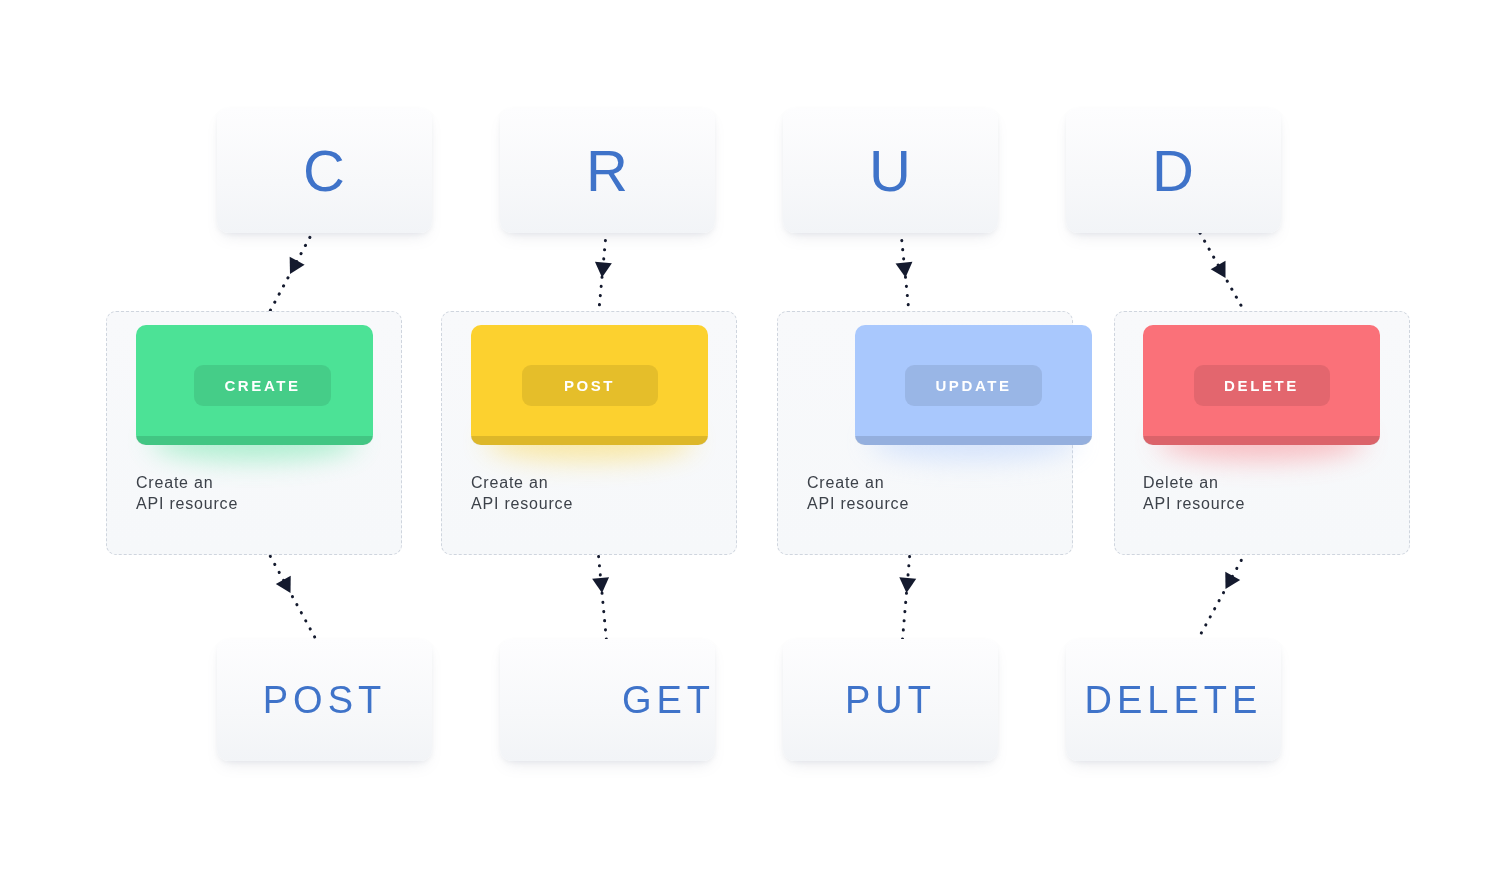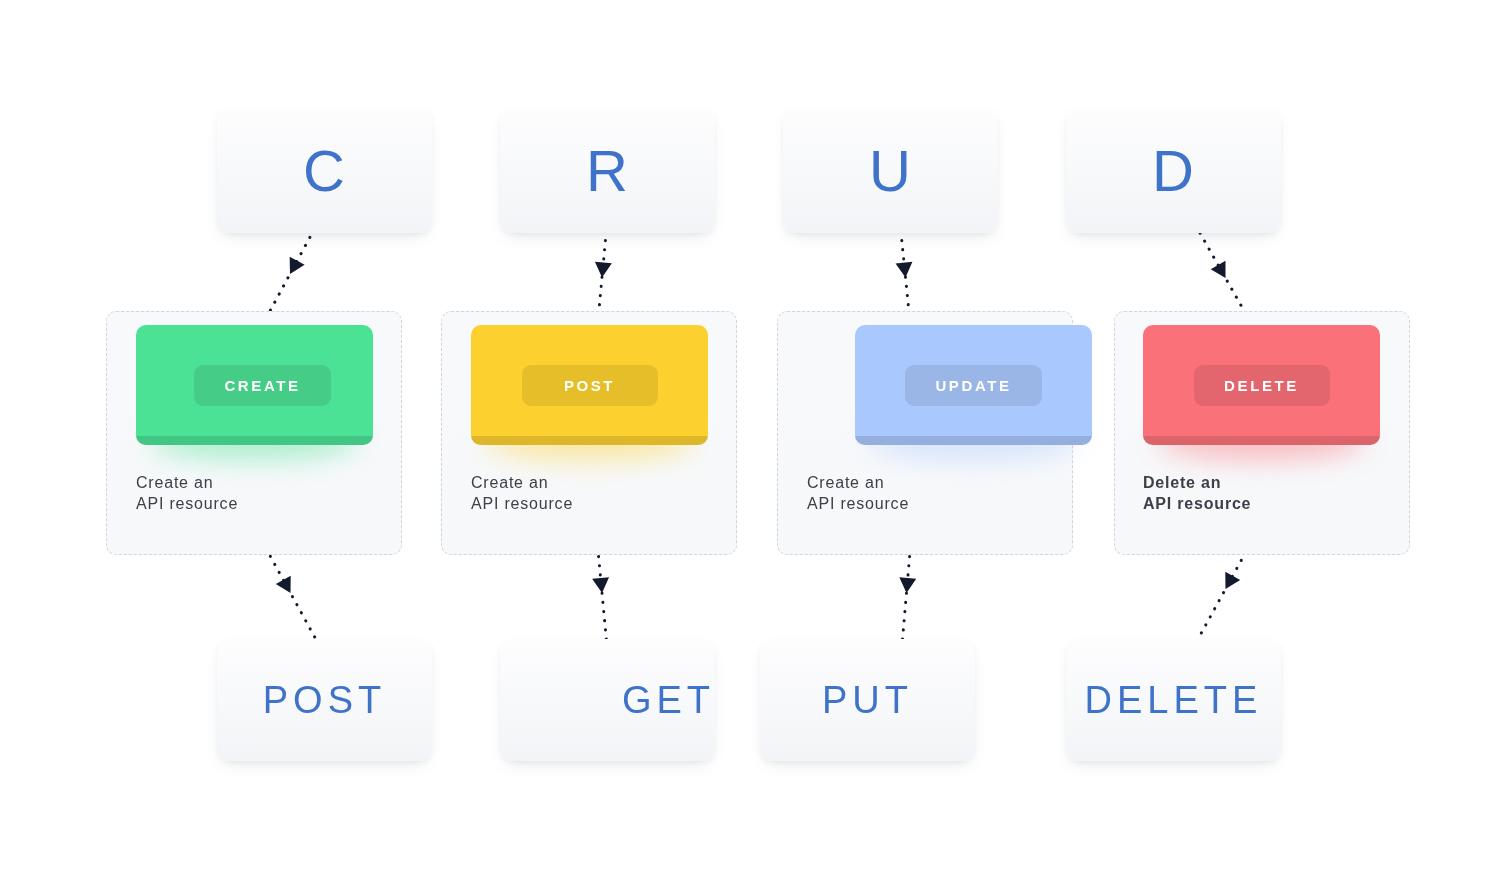--- a/index.html
+++ b/index.html
@@ -259,35 +259,35 @@
       <div class="op-wrap" style="left: 807px; top: 325px; width: 237px; height: 120px; margin-left: 48px;">
         <div class="op-glow" style="background: rgb(169, 200, 253);"></div>
         <div class="op-card" style="background: rgb(169, 200, 253);">
           <div class="op-pill">
             <span class="op-pill-label">UPDATE</span>
           </div>
         </div>
       </div>
       <div class="op-desc" style="left: 807px; top: 472px; width: 237px;">Create an
 API resource</div>
-      <div class="plain-card" style="left: 760px; top: 639px; width: 215px; height: 122px;">
+      <div class="plain-card" style="left: 783px; top: 639px; width: 215px; height: 122px;">
         <span class="verb-text">PUT</span>
       </div>
       <div class="plain-card" style="left: 1066px; top: 108px; width: 215px; height: 125px;">
         <span class="letter-text">D</span>
       </div>
       <div class="dashed-box" style="left: 1114px; top: 311px; width: 296px; height: 244px;"></div>
       <div class="op-wrap" style="left: 1143px; top: 325px; width: 237px; height: 120px;">
         <div class="op-glow" style="background: rgb(250, 113, 121);"></div>
         <div class="op-card" style="background: rgb(250, 113, 121);">
           <div class="op-pill">
             <span class="op-pill-label">DELETE</span>
           </div>
         </div>
       </div>
-      <div class="op-desc" style="left: 1143px; top: 472px; width: 237px; font-weight: bold;">Delete an
+      <div class="op-desc" style="left: 1143px; top: 472px; width: 237px;">Delete an
 API resource</div>
       <div class="plain-card" style="left: 1066px; top: 639px; width: 215px; height: 122px;">
         <span class="verb-text">DELETE</span>
       </div>
     </div>
 
 </div>
 
 </body></html>

